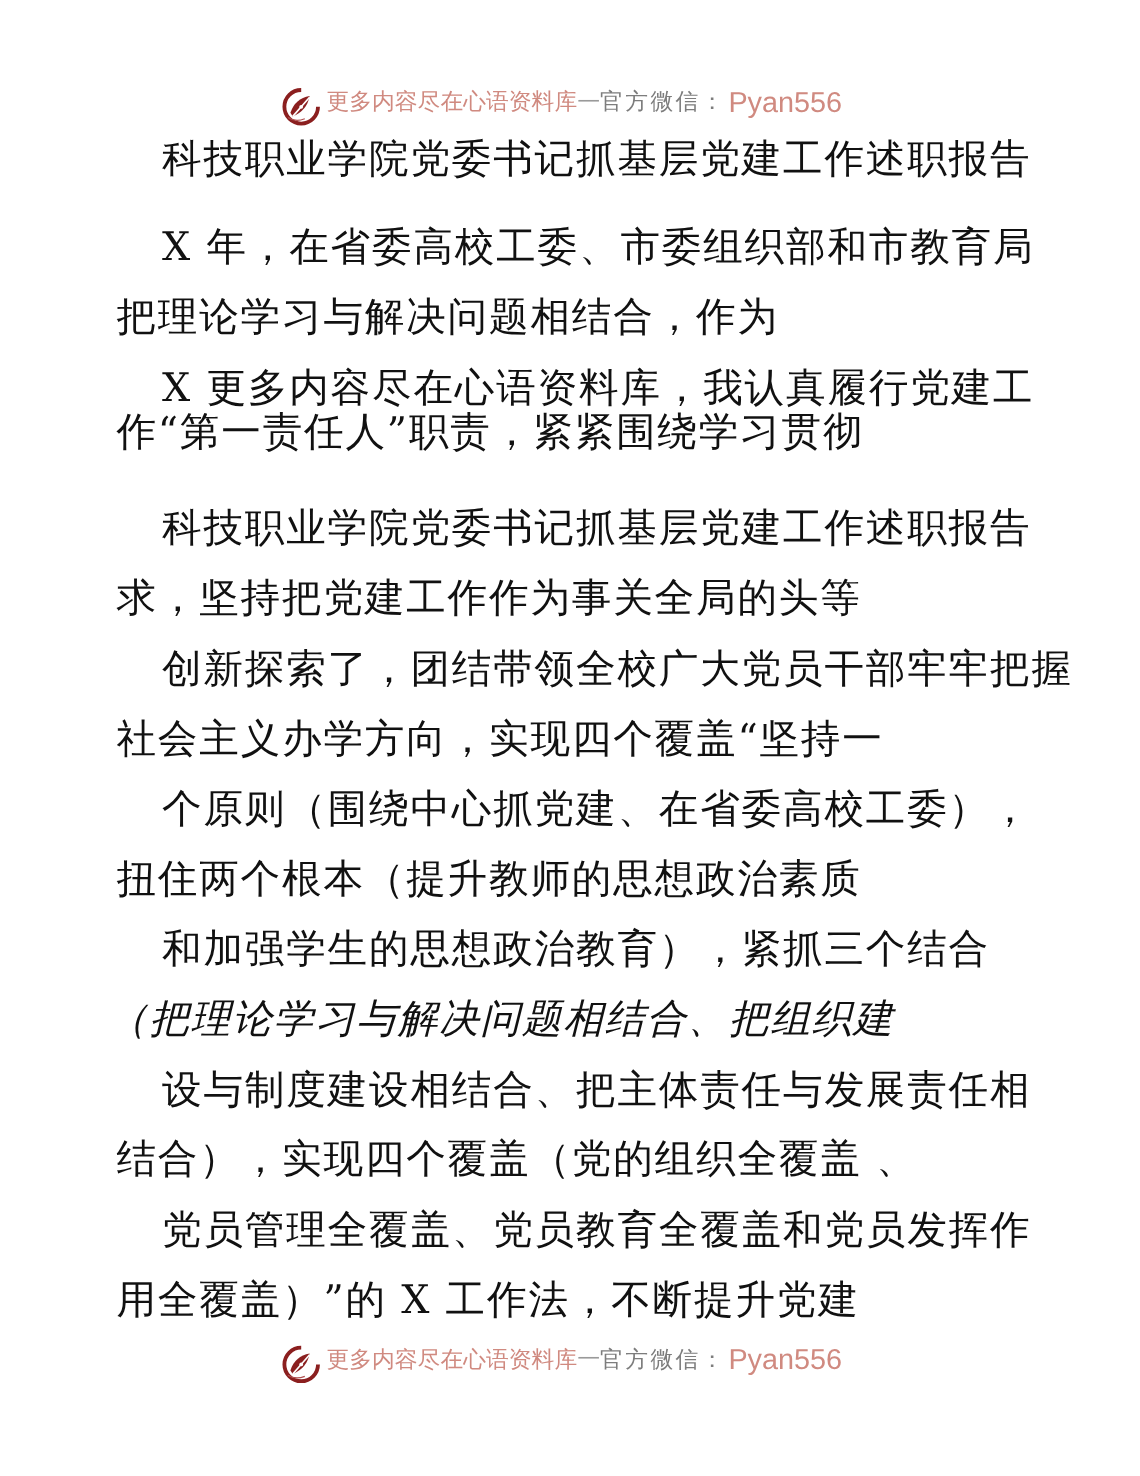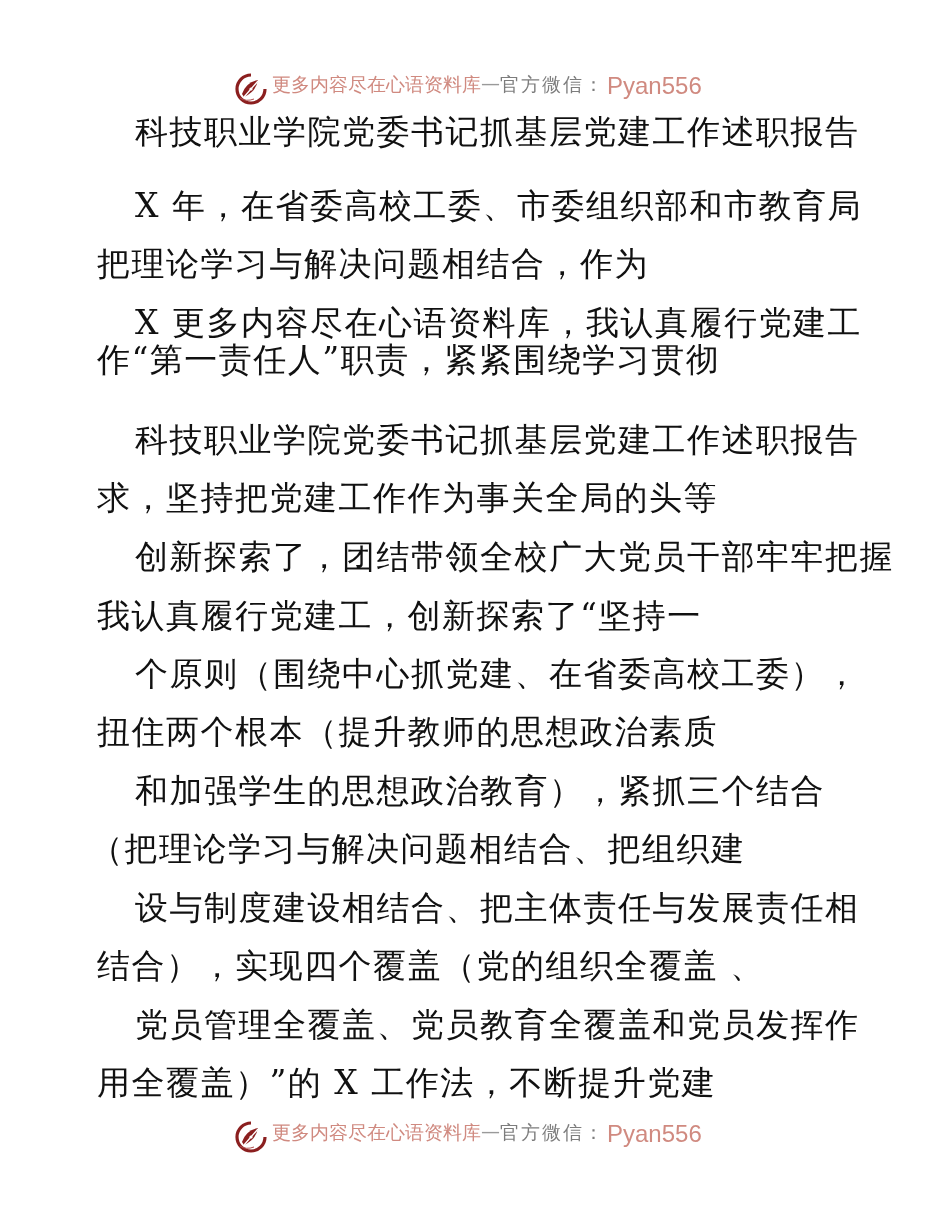--- a/index.html
+++ b/index.html
@@ -64,21 +64,21 @@
       position: absolute;
       white-space: nowrap;
       font-size: 33px;
       line-height: 40px;
       letter-spacing: 1.5px;
       color: #111111;
       font-family: "DejaVu Serif", "Liberation Serif", serif;
     }
     .line.indent { left: 135px; }
     .line.flush { left: 97px; }
-    .line.paren { left: 90px; }
+    .line.paren { left: 90px; font-style: italic; }
   </style>
 </head>
 <body>
 
 <div class="watermark top">
   <span class="wm-logo">
     <svg width="34" height="34" viewBox="0 0 34 34">
       <path d="M17 3 A14 14 0 1 0 31 17" fill="none" stroke="#8b1f1f" stroke-width="3.2"></path>
       <path d="M8 22 Q12 10 24 8 Q22 20 10 25 Z" fill="#8b1f1f"></path>
       <path d="M10 25 L24 9" stroke="#ffffff" stroke-width="1.4"></path>
@@ -94,21 +94,21 @@
 
 <div class="doc">
   <div class="line indent" style="top:112px">科技职业学院党委书记抓基层党建工作述职报告</div>
   <div class="line indent" style="top:186px">X 年，在省委高校工委、市委组织部和市教育局</div>
   <div class="line flush" style="top:244px">把理论学习与解决问题相结合，作为</div>
   <div class="line indent" style="top:303px">X 更多内容尽在心语资料库，我认真履行党建工</div>
   <div class="line flush" style="top:340px">作“第一责任人”职责，紧紧围绕学习贯彻</div>
   <div class="line indent" style="top:420px">科技职业学院党委书记抓基层党建工作述职报告</div>
   <div class="line flush" style="top:478px">求，坚持把党建工作作为事关全局的头等</div>
   <div class="line indent" style="top:537px">创新探索了，团结带领全校广大党员干部牢牢把握</div>
-  <div class="line flush" style="top:596px">我认真履行党建工，创新探索了“坚持一</div>
+  <div class="line flush" style="top:596px">社会主义办学方向，实现四个覆盖“坚持一</div>
   <div class="line indent" style="top:654px">个原则（围绕中心抓党建、在省委高校工委），</div>
   <div class="line flush" style="top:712px">扭住两个根本（提升教师的思想政治素质</div>
   <div class="line indent" style="top:771px">和加强学生的思想政治教育），紧抓三个结合</div>
   <div class="line paren" style="top:829px">（把理论学习与解决问题相结合、把组织建</div>
   <div class="line indent" style="top:888px">设与制度建设相结合、把主体责任与发展责任相</div>
   <div class="line flush" style="top:946px">结合），实现四个覆盖（党的组织全覆盖 、</div>
   <div class="line indent" style="top:1005px">党员管理全覆盖、党员教育全覆盖和党员发挥作</div>
   <div class="line flush" style="top:1063px">用全覆盖）”的 X 工作法，不断提升党建</div>
 </div>
 

